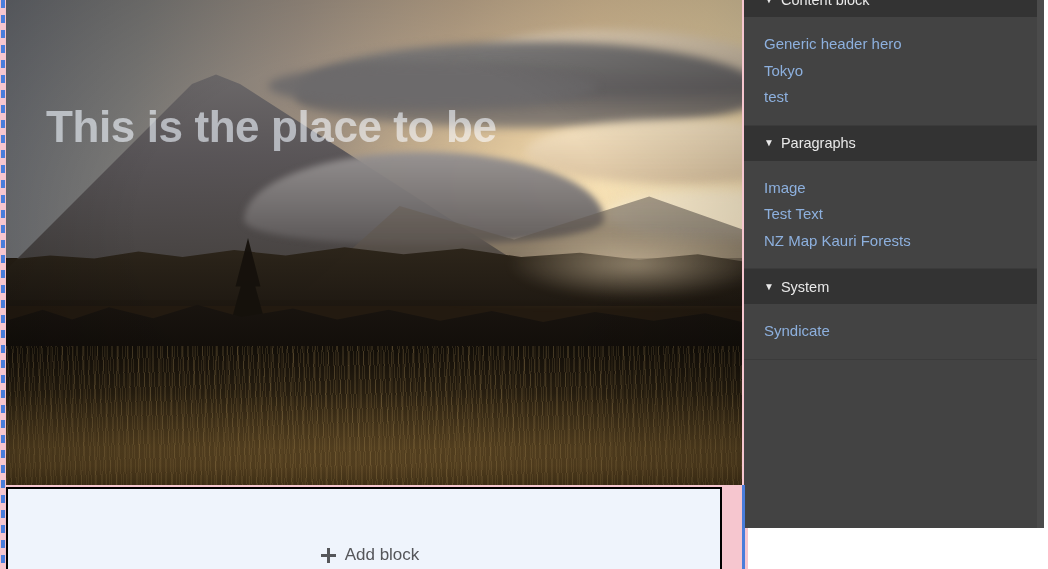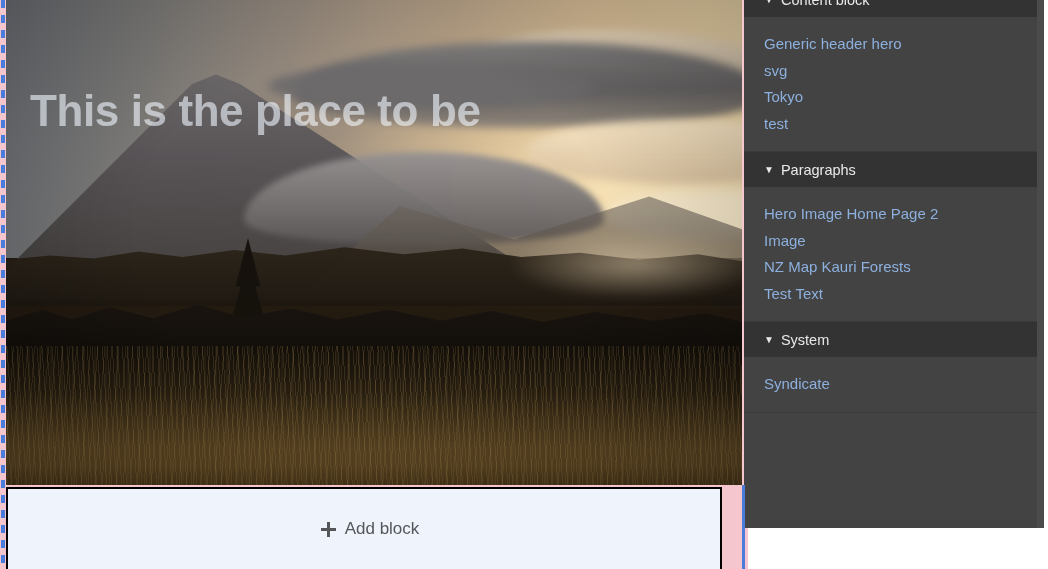--- a/index.html
+++ b/index.html
@@ -243,21 +243,21 @@
     position: absolute; inset: 0;
     background: radial-gradient(ellipse at 50% 46%,
         rgba(0,0,0,0) 45%, rgba(0,0,0,0.28) 100%);
   }
 
   .hero-title {
     position: absolute;
     left: 24px;
     top: 82px;
     width: 470px;
-    margin: 0;
+    margin: 16px;
     font-size: 44px;
     line-height: 58px;
     font-weight: 700;
     letter-spacing: -0.4px;
     color: rgba(223,234,247,0.62);
     mix-blend-mode: screen;
     z-index: 3;
   }
 
   
@@ -265,21 +265,21 @@
     position: absolute;
     left: 6px;
     top: 487px;
     width: 716px;
     height: 82px;
     border: 2px solid #000000;
     border-bottom: none;
     box-sizing: border-box;
     background: #eff4fc;
     display: flex;
-    align-items: center;
+    align-items: flex-end;
     justify-content: center;
     padding-left: 12px;
   }
   .addblock-btn {
     display: inline-flex;
     align-items: center;
     gap: 9px;
     font-size: 17px;
     color: #55565a;
     background: transparent;
@@ -396,34 +396,32 @@
   </div>
 
   <aside class="sidebar">
 
     <div class="section-head first">
       <span class="caret">▼</span>
       <span>Content block</span>
     </div>
     <div class="section-body">
       <a class="sb-link">Generic header hero</a>
-      <a class="sb-link">svg</a>
       <a class="sb-link">Tokyo</a>
       <a class="sb-link">test</a>
     </div>
 
     <div class="section-head">
       <span class="caret">▼</span>
       <span>Paragraphs</span>
     </div>
     <div class="section-body">
-      <a class="sb-link">Hero Image Home Page 2</a>
       <a class="sb-link">Image</a>
+      <a class="sb-link">Test Text</a>
       <a class="sb-link">NZ Map Kauri Forests</a>
-      <a class="sb-link">Test Text</a>
     </div>
 
     <div class="section-head">
       <span class="caret">▼</span>
       <span>System</span>
     </div>
     <div class="section-body">
       <a class="sb-link">Syndicate</a>
     </div>
 

